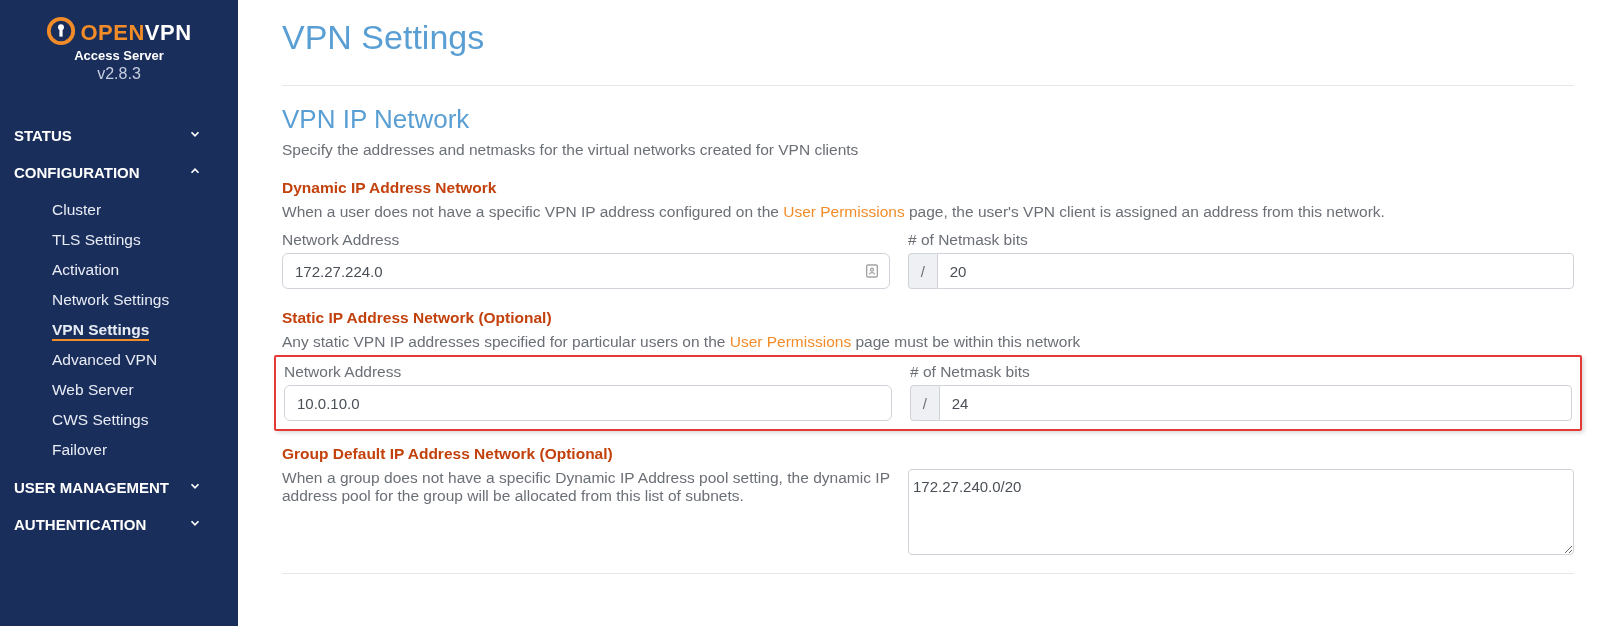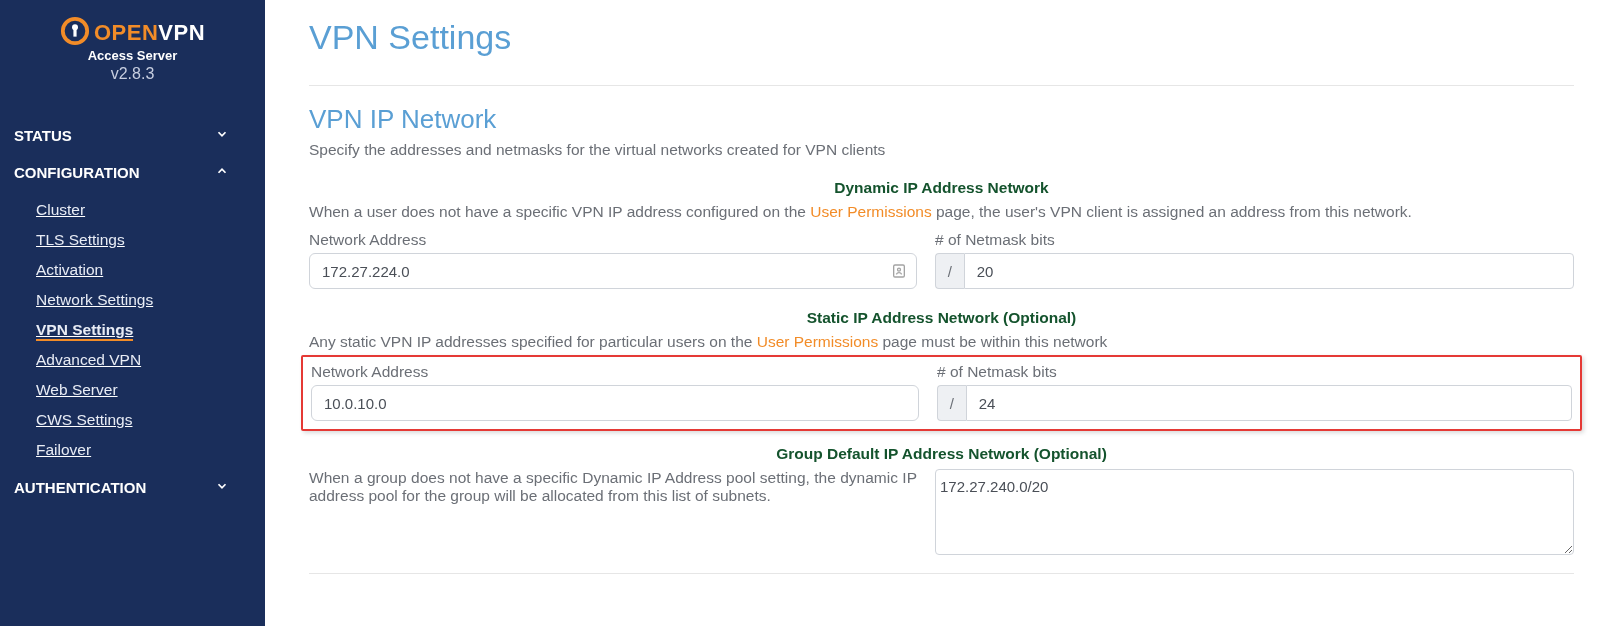--- a/index.html
+++ b/index.html
@@ -1,48 +1,48 @@
 <!DOCTYPE html>
 <html><head>
 <meta charset="utf-8">
 <style>
   * { box-sizing: border-box; margin: 0; padding: 0; }
   html, body { width: 1602px; height: 626px; font-family: "Segoe UI", "Helvetica Neue", Arial, sans-serif; background: #fff; color: #333; overflow: hidden; }
   .app { display: flex; width: 100%; height: 100%; }
   
-  .sidebar { width: 265px; background: #1a2e5b; color: #fff; padding: 10px 0 0 0; flex-shrink: 0; }
+  .sidebar { width: 238px; background: #1a2e5b; color: #fff; padding: 10px 0 0 0; flex-shrink: 0; }
   .logo-wrap { text-align: center; padding: 6px 0 10px 0; }
   .logo-row { display: flex; align-items: center; justify-content: center; gap: 4px; }
   .logo-icon { width: 30px; height: 30px; }
   .logo-text { font-weight: 800; font-size: 22px; letter-spacing: 0.5px; }
   .logo-open { color: #f28c28; }
   .logo-vpn  { color: #ffffff; }
   .logo-sub  { display: block; color: #fff; font-size: 13px; font-weight: 700; margin-top: -2px; }
   .logo-ver  { display: block; color: #c7cee0; font-size: 16px; margin-top: 2px; }
   .nav { margin-top: 24px; }
   .nav-section-header {
     display: flex; justify-content: space-between; align-items: center;
     padding: 10px 36px 10px 14px; font-size: 15px; font-weight: 700; cursor: pointer;
   }
   .nav-section-header .chev { width: 14px; height: 14px; }
-  .nav-items { padding: 4px 0; text-decoration: underline; }
+  .nav-items { padding: 4px 16px; }
   .nav-item {
     padding: 6px 10px 6px 36px; font-size: 15.5px; font-weight: 400; cursor: pointer;
     color: #e8ecf5;
   }
   .nav-item.active span {
     font-weight: 700; border-bottom: 2px solid #f28c28; padding-bottom: 1px;
   }
   
   .main { flex: 1; padding: 18px 28px 0 44px; overflow: hidden; }
   h1.page-title { font-size: 34px; font-weight: 400; color: #5a9fd4; margin-bottom: 28px; }
   hr.sep { border: none; border-top: 1px solid #e6e6e6; margin: 0 0 18px 0; }
   h2.section-title { font-size: 26px; font-weight: 400; color: #5a9fd4; margin-bottom: 6px; }
   .section-desc { font-size: 15.5px; color: #6b6f76; margin-bottom: 20px; }
-  .sub-title { font-size: 15.5px; font-weight: 600; color: #14532d; margin-bottom: 6px; text-align: center; }
+  .sub-title { font-size: 15.5px; font-weight: 600; color: #c2410c; margin-bottom: 6px; }
   .sub-desc { font-size: 15.5px; color: #6b6f76; margin-bottom: 10px; }
   .sub-desc.justify { text-align: justify; }
   .link { color: #f28c28; cursor: pointer; }
   .field-row { display: flex; gap: 18px; margin-bottom: 20px; }
   .field-col-addr { flex: 0 0 608px; }
   .field-col-mask { flex: 1; }
   .field-label { font-size: 15.5px; color: #6b6f76; margin-bottom: 4px; display: block; }
   .input {
     width: 100%; height: 36px; border: 1px solid #d0d4da; border-radius: 6px;
     padding: 0 12px; font-size: 15px; color: #4a4f57; background: #fff;
@@ -123,20 +123,28 @@
         <div class="nav-item"><span>TLS Settings</span></div>
         <div class="nav-item"><span>Activation</span></div>
         <div class="nav-item"><span>Network Settings</span></div>
         <div class="nav-item active"><span>VPN Settings</span></div>
         <div class="nav-item"><span>Advanced VPN</span></div>
         <div class="nav-item"><span>Web Server</span></div>
         <div class="nav-item"><span>CWS Settings</span></div>
         <div class="nav-item"><span>Failover</span></div>
       </div>
 
+      <div class="nav-section-header">
+        <span>USER  MANAGEMENT</span>
+        <span>
+          <svg class="chev" viewBox="0 0 24 24" fill="none" stroke="#fff" stroke-width="3">
+              <polyline points="6 9 12 15 18 9"></polyline>
+            </svg>
+        </span>
+      </div>
 
       <div class="nav-section-header">
         <span>AUTHENTICATION</span>
         <span>
           <svg class="chev" viewBox="0 0 24 24" fill="none" stroke="#fff" stroke-width="3">
               <polyline points="6 9 12 15 18 9"></polyline>
             </svg>
         </span>
       </div>
 

